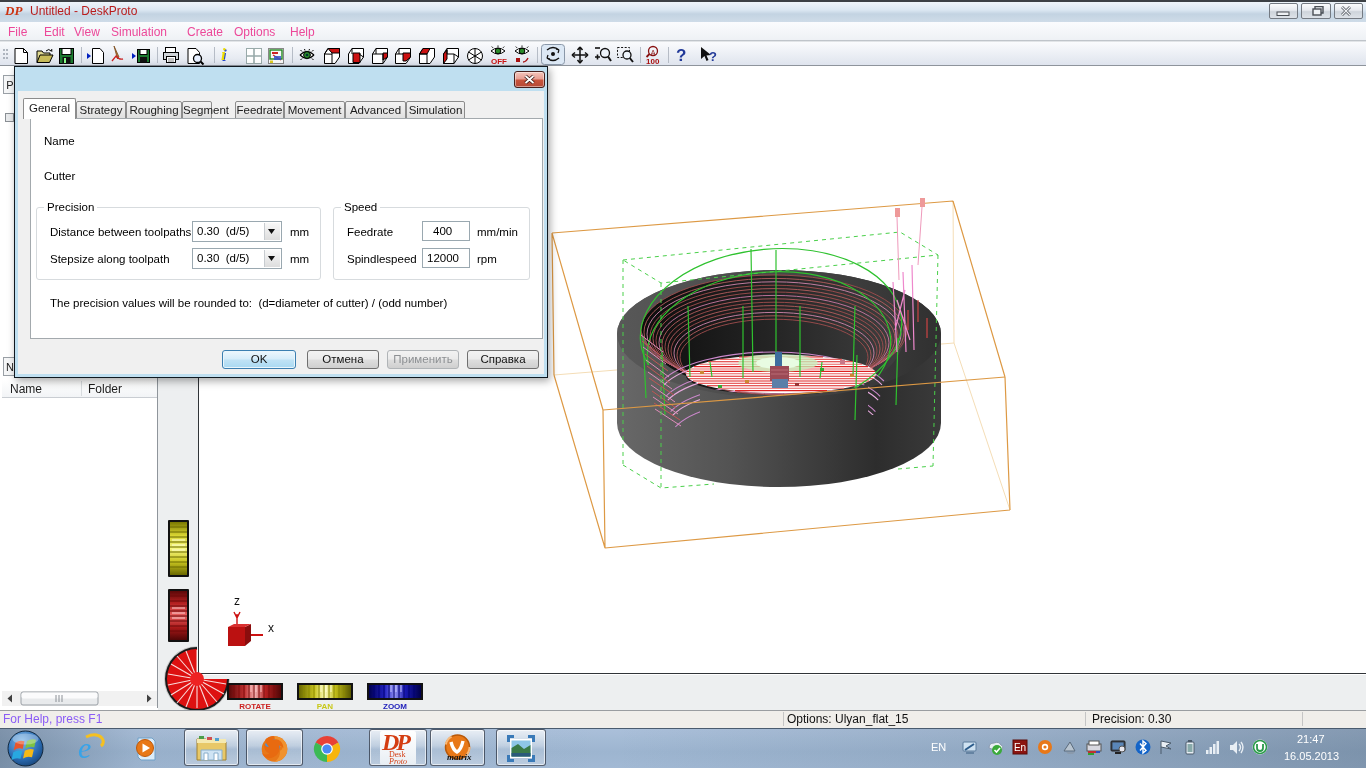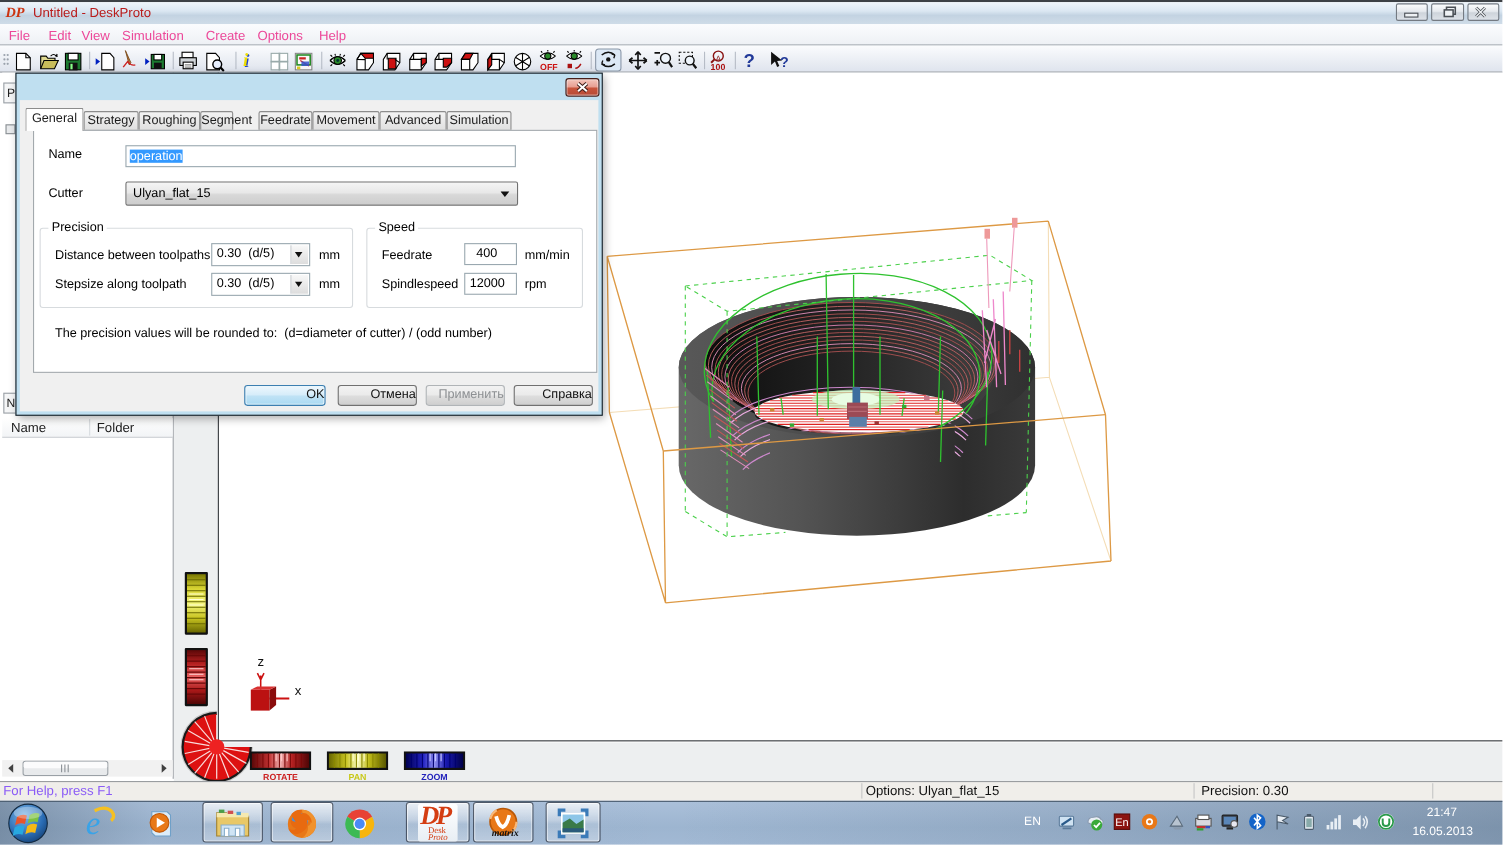--- a/index.html
+++ b/index.html
@@ -24,21 +24,21 @@
 .tbtn{position:absolute;top:729px;height:37px;border:1px solid rgba(40,50,65,.75);border-radius:3px;background:linear-gradient(rgba(255,255,255,.75),rgba(255,255,255,.35) 45%,rgba(255,255,255,.15) 55%,rgba(255,255,255,.3));box-shadow:inset 0 0 0 1px rgba(255,255,255,.6)}
 .tray{position:absolute;color:#fff;font-size:11px}
 #dialog{left:14px;top:66px;width:534px;height:312px;background:#bfdff0;border:1px solid #10181f;box-shadow:2px 3px 8px rgba(0,0,0,.35)}
 #dtitle{left:0;top:0;width:532px;height:24px;background:linear-gradient(#e7f3fb,#d3e6f3 40%,#b4cfe1 70%,#bdd6e6);font-size:12px;color:#161c22;line-height:24px;padding-left:7px}
 #dclient{left:3px;top:24px;width:526px;height:283px;background:#f0f0f0}
 .tab{position:absolute;font-size:11.5px;text-align:center;color:#1c1c1c;border:1px solid #8c8c8c;background:linear-gradient(#f3f3f3,#e0e0e0);border-radius:2px 2px 0 0}
 #tabpage{left:15px;top:51px;width:513px;height:221px;background:#fff;border:1px solid #a3a9ad}
 .lbl{position:absolute;font-size:11.5px;color:#000}
 .inp{position:absolute;background:#fff;border:1px solid #9aa8b0;font-size:11.5px;color:#000}
 .grp{position:absolute;border:1px solid #d7dbde;border-radius:3px}
-.btn{position:absolute;height:19px;font-size:11.5px;text-align:right;line-height:17px;color:#111;border:1px solid #707070;border-radius:3px;background:linear-gradient(#f2f2f2,#ebebeb 45%,#dddddd 55%,#cfcfcf)}
+.btn{position:absolute;height:19px;font-size:11.5px;text-align:center;line-height:17px;color:#111;border:1px solid #707070;border-radius:3px;background:linear-gradient(#f2f2f2,#ebebeb 45%,#dddddd 55%,#cfcfcf)}
 </style></head>
 <body>
 <div class="abs" id="topstrip"></div>
 <div class="abs" id="titlebar"></div>
 <div class="abs" id="dplogo">DP</div>
 <div class="abs" id="title">Untitled - DeskProto</div>
 <div class="abs wbtn" style="left:1269px;width:29px"></div>
 <div class="abs wbtn" style="left:1301px;width:30px"></div>
 <div class="abs wbtn" style="left:1334px;width:29px"></div>
 <svg class="abs" style="left:1269px;top:3px" width="95" height="16" viewBox="0 0 95 16">
@@ -645,26 +645,21 @@
 <div class="tab" style="left:61px;top:34px;width:50px;height:18px;line-height:17px">Strategy</div>
 <div class="tab" style="left:111px;top:34px;width:56px;height:18px;line-height:17px">Roughing</div>
 <div class="tab" style="left:167px;top:34px;width:30px;height:18px;line-height:17px">Segment</div>
 <div class="tab" style="left:220px;top:34px;width:49px;height:18px;line-height:17px">Feedrate</div>
 <div class="tab" style="left:269px;top:34px;width:61px;height:18px;line-height:17px">Movement</div>
 <div class="tab" style="left:330px;top:34px;width:61px;height:18px;line-height:17px">Advanced</div>
 <div class="tab" style="left:391px;top:34px;width:59px;height:18px;line-height:17px">Simulation</div>
 <div class="abs" id="tabpage"></div>
 <div class="tab" style="left:8px;top:31px;width:53px;height:21px;line-height:19px;background:#fff;border-bottom:none;z-index:3">General</div>
 <div class="lbl" style="left:29px;top:68px">Name</div>
-<div class="inp" style="left:99px;top:65px;width:355px;height:20px;line-height:18px;padding-left:3px"><span style="background:#3399ff;color:#fff">operation</span></div>
 <div class="lbl" style="left:29px;top:103px">Cutter</div>
-<div class="abs" style="left:99px;top:98px;width:357px;height:22px;border:1px solid #707070;border-radius:2px;background:linear-gradient(#f5f5f5,#e8e8e8 45%,#d8d8d8 55%,#cdcdcd);font-size:11.5px;color:#000;line-height:20px;padding-left:6px">Ulyan_flat_15
-<svg class="abs" style="right:6px;top:7px" width="9" height="8" viewBox="0 0 9 8">
-        <path d="M0 1 L8 1 L4 6 Z" fill="#101010"></path>
-      </svg></div>
 <div class="grp" style="left:21px;top:140px;width:285px;height:73px"></div>
 <div class="lbl" style="left:29px;top:134px;background:#fff;padding:0 3px">Precision</div>
 <div class="grp" style="left:318px;top:140px;width:197px;height:73px"></div>
 <div class="lbl" style="left:326px;top:134px;background:#fff;padding:0 3px">Speed</div>
 <div class="lbl" style="left:35px;top:159px">Distance between toolpaths</div>
 <div class="inp" style="left:177px;top:154px;width:90px;height:21px;line-height:19px;padding-left:4px">0.30&nbsp; (d/5)
 <span class="abs" style="right:1px;top:1px;width:16px;height:17px;background:linear-gradient(#f8f8f8,#ddd);border-left:1px solid #c8ccd0"></span>
 <svg class="abs" style="right:5px;top:7px" width="8" height="6" viewBox="0 0 8 6">
         <path d="M0 0 L7 0 L3.5 5 Z" fill="#101010"></path>
       </svg></div>

